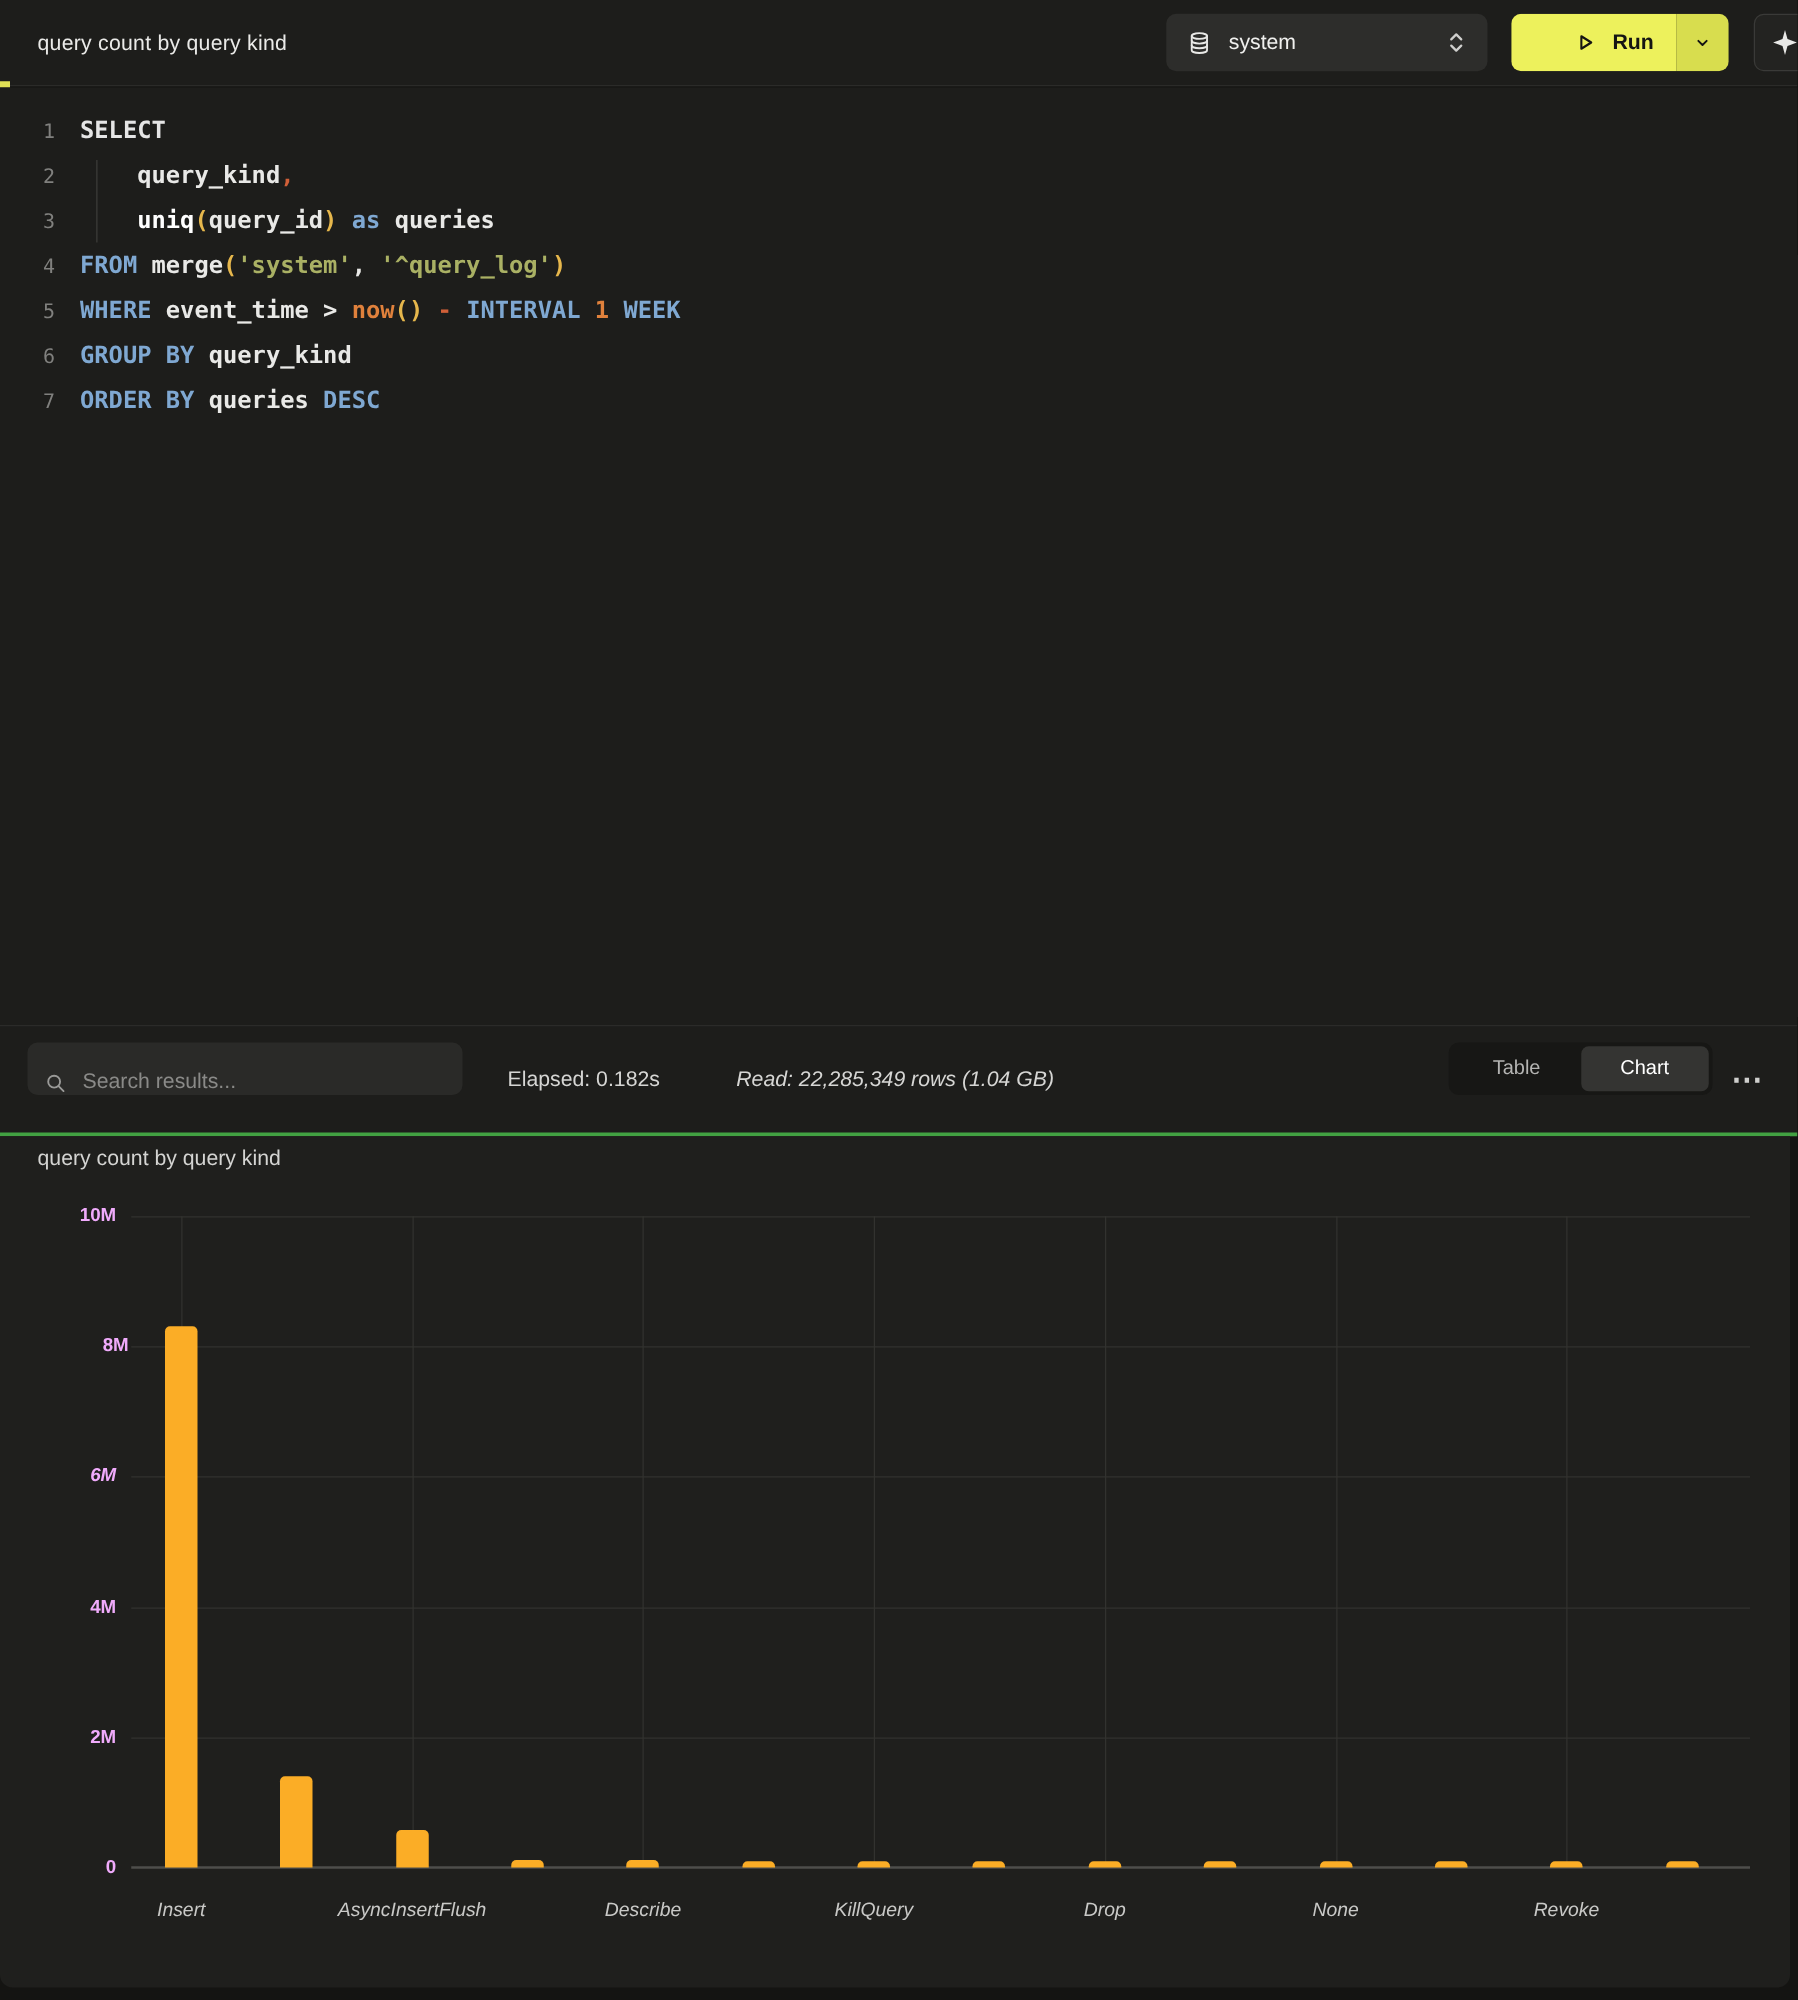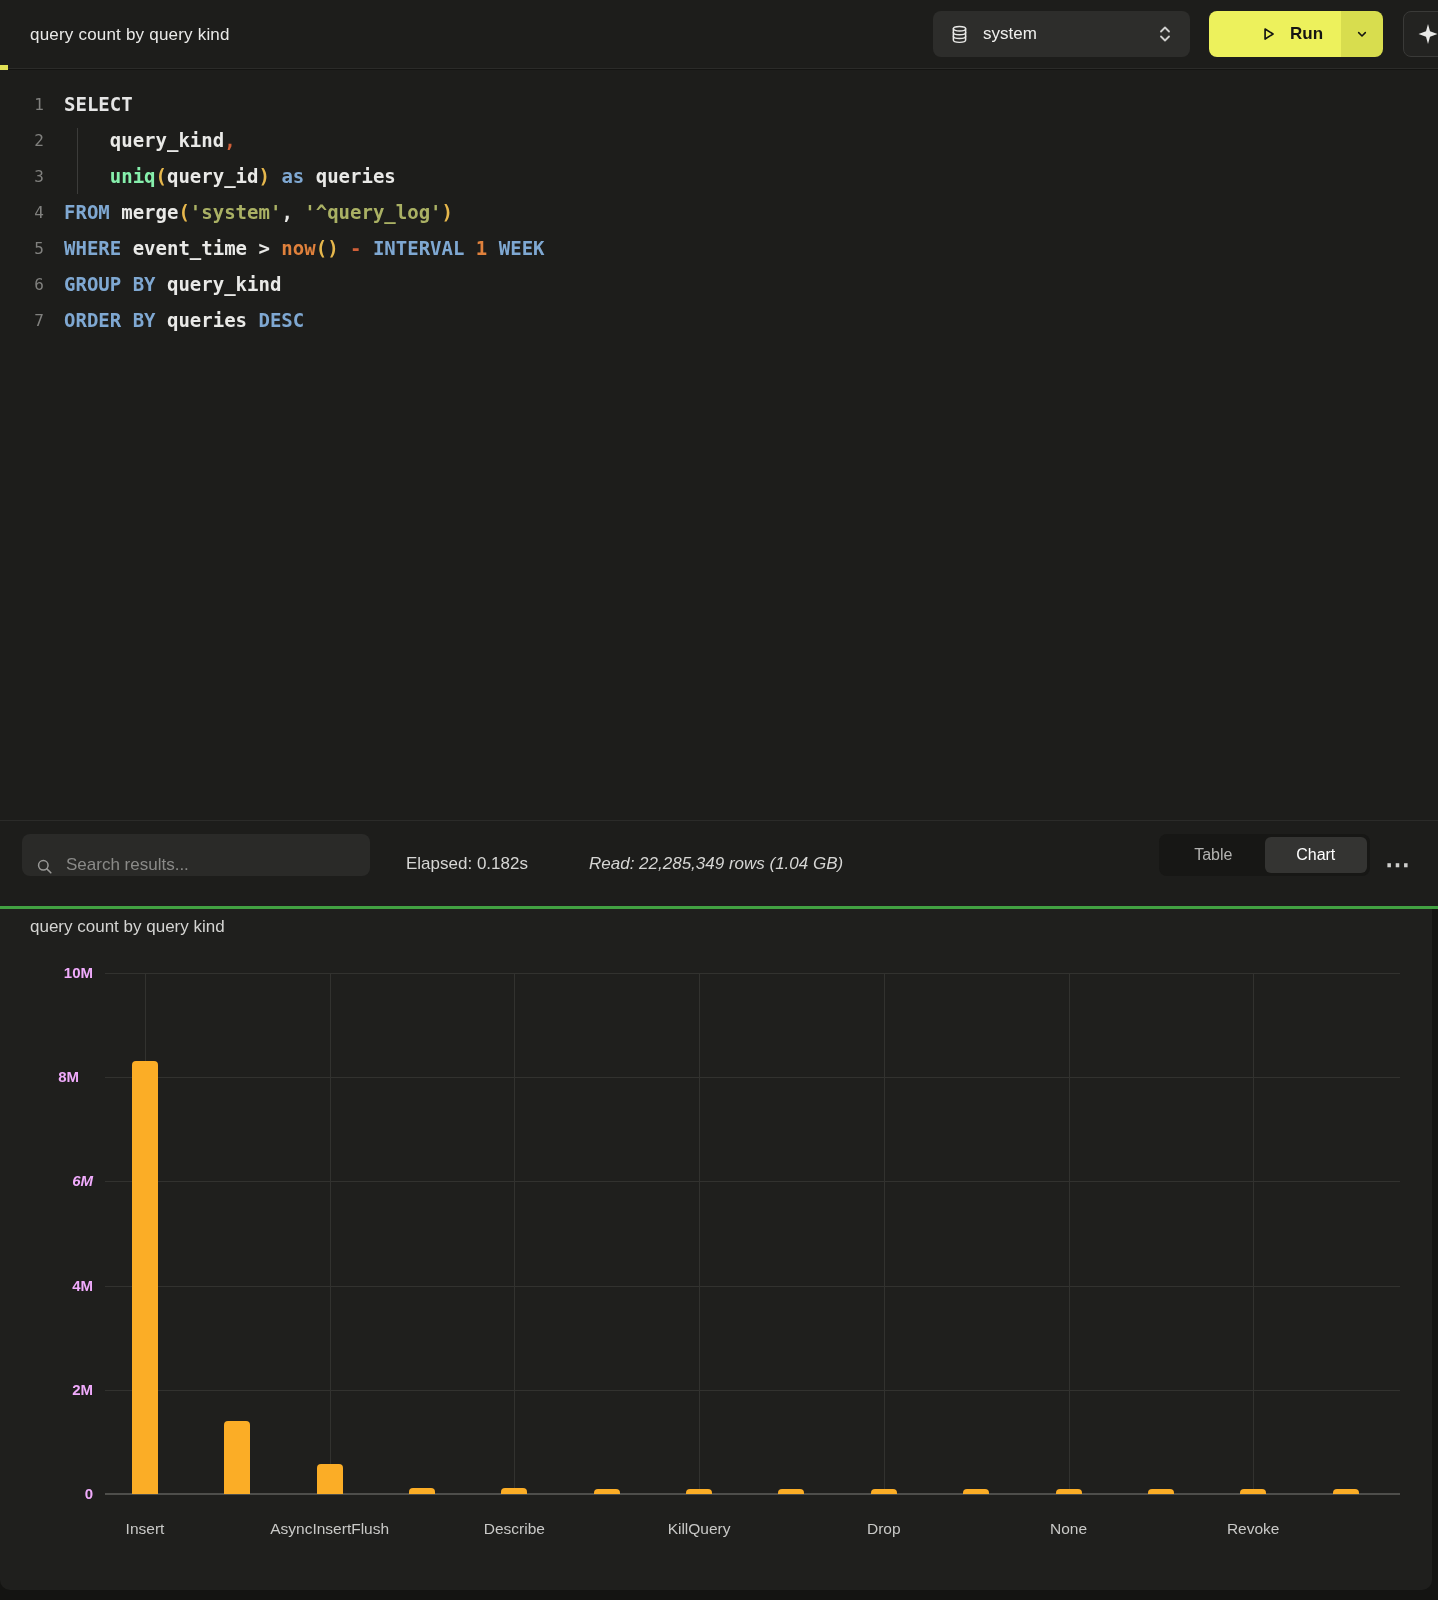--- a/index.html
+++ b/index.html
@@ -109,21 +109,21 @@
   }
   .plot { position:absolute; inset:0; }
   .gridline-h { position:absolute; height:1px; background:#32322F; }
   .gridline-v { position:absolute; width:1px; background:#32322F; }
   .axis-line { position:absolute; height:2px; background:#4E4E4B; }
   .ytick {
     position:absolute; width:48px; text-align:right; color:#f0abfc;
     font-size:15px; font-weight:bold;
   }
   .xtick {
-    position:absolute; width:170px; text-align:center; color:#C9C9C7; font-size:15.5px;
+    position:absolute; width:170px; text-align:center; color:#C9C9C7; font-size:15.5px;font-style:italic;
   }
   .bar { position:absolute; border-radius:4px 4px 0 0; }
 </style>
 </head>
 <body>
 
 <div class="toolbar">
   <div class="toolbar-title">query count by query kind</div>
 
   <div class="db-select">
@@ -177,21 +177,21 @@
       <div class="code-row">
         <div class="gutter">1</div>
         <div class="code-text"><span style="color: #e5e5e5;">SELECT</span></div>
       </div>
       <div class="code-row">
         <div class="gutter">2</div>
         <div class="code-text"><span style="color: rgb(233, 233, 231);">    query_kind</span><span style="color: rgb(208, 95, 56);">,</span></div>
       </div>
       <div class="code-row">
         <div class="gutter">3</div>
-        <div class="code-text"><span style="color: #86efac;">    uniq</span><span style="color: rgb(230, 183, 76);">(</span><span style="color: rgb(233, 233, 231);">query_id</span><span style="color: rgb(230, 183, 76);">)</span><span style="color: rgb(233, 233, 231);"> </span><span style="color: rgb(127, 168, 210);">as</span><span style="color: rgb(233, 233, 231);"> queries</span></div>
+        <div class="code-text"><span style="color: #ffffff;">    uniq</span><span style="color: rgb(230, 183, 76);">(</span><span style="color: rgb(233, 233, 231);">query_id</span><span style="color: rgb(230, 183, 76);">)</span><span style="color: rgb(233, 233, 231);"> </span><span style="color: rgb(127, 168, 210);">as</span><span style="color: rgb(233, 233, 231);"> queries</span></div>
       </div>
       <div class="code-row">
         <div class="gutter">4</div>
         <div class="code-text"><span style="color: rgb(127, 168, 210);">FROM</span><span style="color: rgb(233, 233, 231);"> merge</span><span style="color: rgb(230, 183, 76);">(</span><span style="color: rgb(170, 177, 100);">'system'</span><span style="color: rgb(233, 233, 231);">, </span><span style="color: rgb(170, 177, 100);">'^query_log'</span><span style="color: rgb(230, 183, 76);">)</span></div>
       </div>
       <div class="code-row">
         <div class="gutter">5</div>
         <div class="code-text"><span style="color: rgb(127, 168, 210);">WHERE</span><span style="color: rgb(233, 233, 231);"> event_time &gt; </span><span style="color: rgb(224, 129, 60);">now</span><span style="color: rgb(230, 183, 76);">()</span><span style="color: rgb(208, 95, 56);"> - </span><span style="color: rgb(127, 168, 210);">INTERVAL</span><span style="color: rgb(224, 129, 60);"> 1 </span><span style="color: rgb(127, 168, 210);">WEEK</span></div>
       </div>
       <div class="code-row">
@@ -232,21 +232,21 @@
   <div class="chart-title">query count by query kind</div>
   <div class="plot" id="plot">
       <div class="ytick" style="left: 45px; top: 576px;">0</div>
       <div class="gridline-h" style="left: 105px; width: 1295px; top: 480.8px;"></div>
       <div class="ytick" style="left: 45px; top: 471.8px;">2M</div>
       <div class="gridline-h" style="left: 105px; width: 1295px; top: 376.6px;"></div>
       <div class="ytick" style="left: 45px; top: 367.6px;">4M</div>
       <div class="gridline-h" style="left: 105px; width: 1295px; top: 272.4px;"></div>
       <div class="ytick" style="left: 45px; top: 263.4px; font-style: italic;">6M</div>
       <div class="gridline-h" style="left: 105px; width: 1295px; top: 168.2px;"></div>
-      <div class="ytick" style="left: 31px; top: 159.2px;">8M</div>
+      <div class="ytick" style="left: 55px; top: 159.2px;">8M</div>
       <div class="gridline-h" style="left: 105px; width: 1295px; top: 64px;"></div>
       <div class="ytick" style="left: 45px; top: 55px;">10M</div>
       <div class="gridline-v" style="left: 145px; top: 64px; height: 521px;"></div>
       <div class="gridline-v" style="left: 329.7px; top: 64px; height: 521px;"></div>
       <div class="gridline-v" style="left: 514.4px; top: 64px; height: 521px;"></div>
       <div class="gridline-v" style="left: 699.1px; top: 64px; height: 521px;"></div>
       <div class="gridline-v" style="left: 883.8px; top: 64px; height: 521px;"></div>
       <div class="gridline-v" style="left: 1068.5px; top: 64px; height: 521px;"></div>
       <div class="gridline-v" style="left: 1253.2px; top: 64px; height: 521px;"></div>
       <div class="axis-line" style="left: 105px; width: 1295px; top: 584px;"></div>

